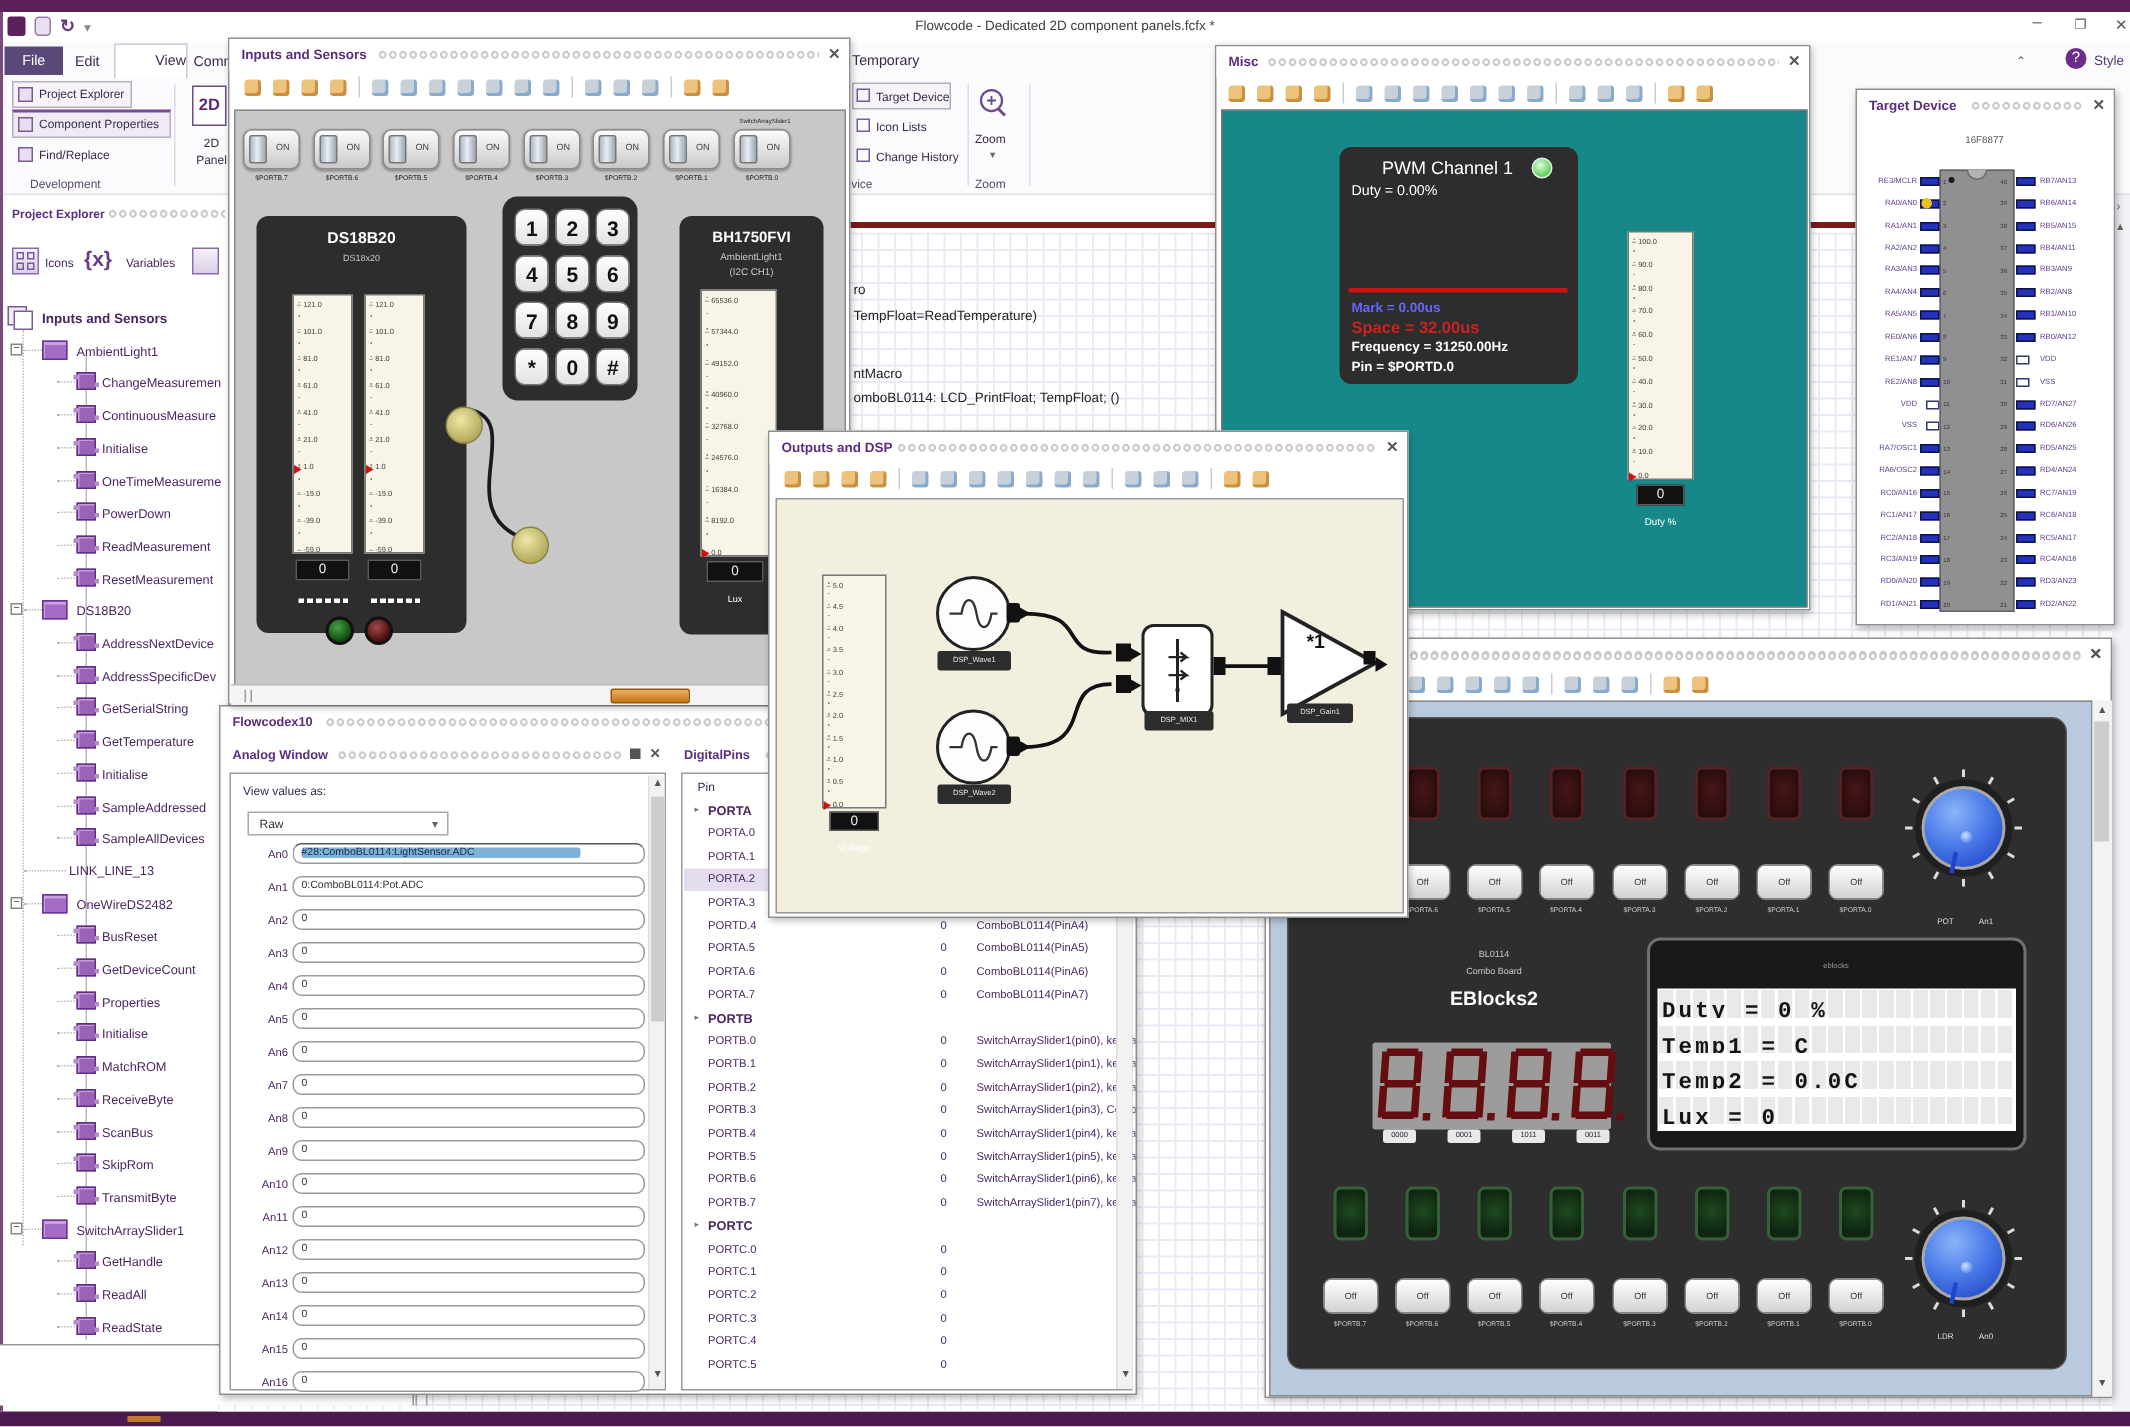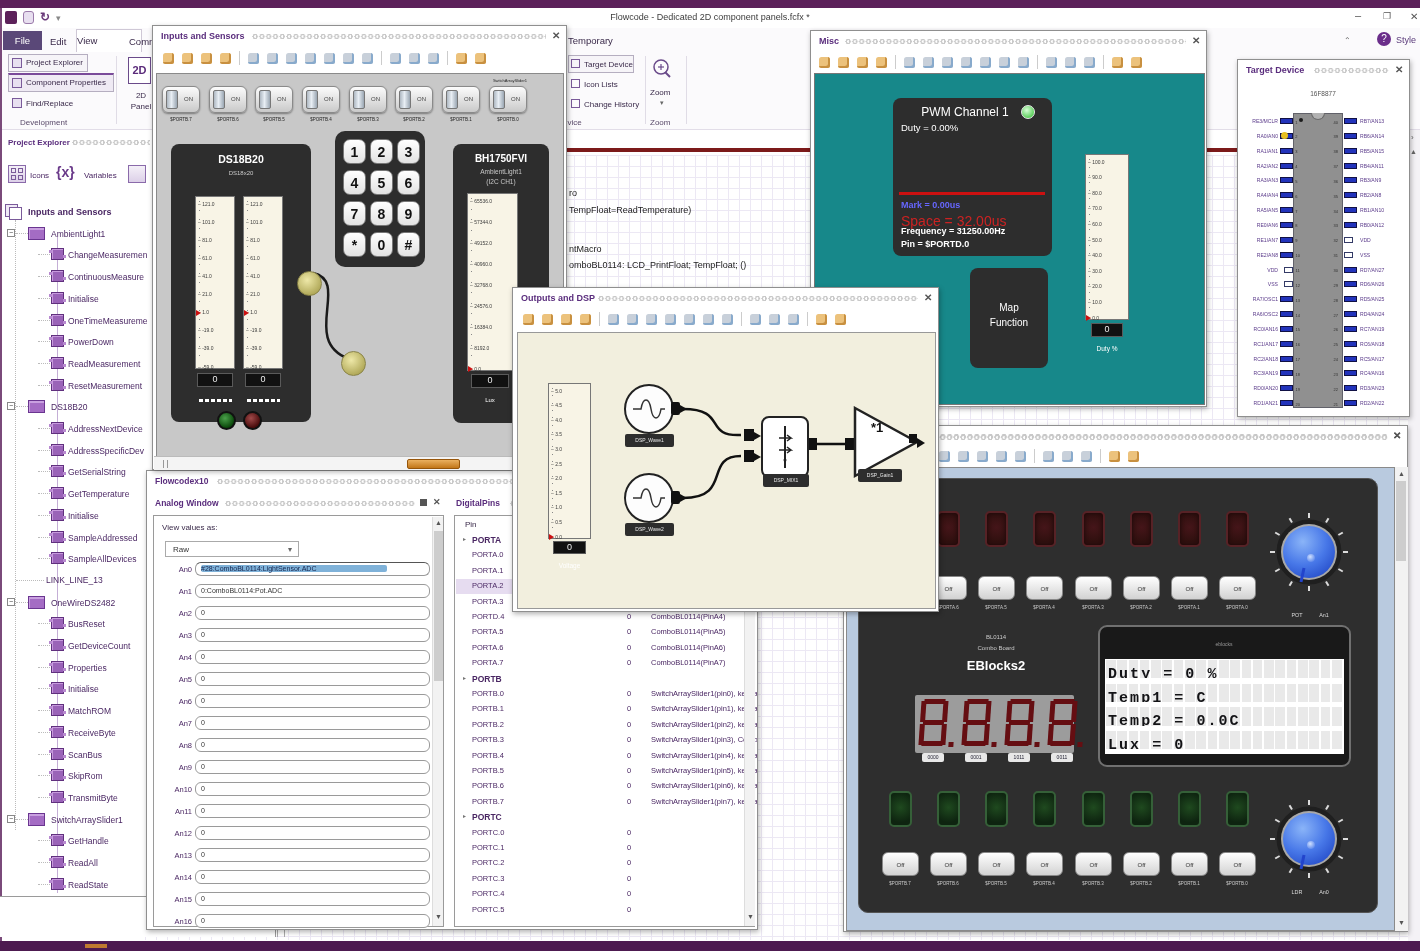--- a/index.html
+++ b/index.html
@@ -43,21 +43,21 @@
 <div class="abs" style="left:23px;top:11px;width:11px;height:13px;border:1.5px solid #9a7aaa;border-radius:3px;background:#e8dff0"></div>
 <div class="abs" style="left:40px;top:10px;font-size:12px;color:#6a3a7a;font-weight:bold">↻</div>
 <div class="abs" style="left:56px;top:13px;font-size:9px;color:#888">▾</div>
 <div class="abs" style="left:560px;top:12px;width:300px;text-align:center;font-size:9px;color:#3c3c3c">Flowcode - Dedicated 2D component panels.fcfx *</div>
 <div class="abs" style="left:1355px;top:9px;font-size:11px;color:#555">–</div>
 <div class="abs" style="left:1383px;top:11px;font-size:9px;color:#555">❐</div>
 <div class="abs" style="left:1410px;top:11px;font-size:10px;color:#555">✕</div>
 <div class="abs" style="left:2px;top:28px;width:1418px;height:102px;background:#fbfafc;border-bottom:1px solid #e2dde8"></div>
 <div class="abs" style="left:3px;top:31px;width:39px;height:19px;background:#5a4878;color:#fff;font-size:9.5px;text-align:center;line-height:19px">File</div>
 <div class="abs" style="left:50px;top:36px;font-size:9.5px;color:#3a2a4a">Edit</div>
-<div class="abs" style="left:76px;top:29px;width:66px;height:23px;background:#fff;border:1px solid #cfc8d6;border-bottom:none;text-align:left;line-height:22px;font-size:9.5px;color:#3a2a4a">View</div>
+<div class="abs" style="left:76px;top:29px;width:49px;height:23px;background:#fff;border:1px solid #cfc8d6;border-bottom:none;text-align:right;line-height:22px;font-size:9.5px;color:#3a2a4a">View</div>
 <div class="abs" style="left:129px;top:36px;font-size:9.5px;color:#3a2a4a">Comm</div>
 <div class="abs" style="left:568px;top:35px;font-size:9.5px;color:#3a2a4a">Temporary</div>
 <div class="abs" style="left:1344px;top:36px;font-size:8px;color:#666">⌃</div>
 <div class="abs" style="left:1377px;top:32px;width:14px;height:14px;border-radius:50%;background:#6a2d8a;color:#fff;font-size:10px;text-align:center;line-height:14px">?</div>
 <div class="abs" style="left:1396px;top:35px;font-size:9px;color:#5a3a7a">Style</div>
 <div class="abs" style="left:8px;top:54px;width:80px;height:18px;border:1px solid #b5aec0;background:#f6f4f8"></div>
 <div class="abs" style="left:12px;top:58px;width:10px;height:10px;border:1px solid #7a5a9a;background:#e8e0f0"></div>
 <div class="abs" style="left:26px;top:58px;font-size:8px;color:#3a2a4a">Project Explorer</div>
 <div class="abs" style="left:8px;top:73px;width:106px;height:19px;border:1px solid #b5aec0;background:#efeaf4;border-top:2px solid #7a4a9a"></div>
 <div class="abs" style="left:12px;top:78px;width:10px;height:10px;border:1px solid #7a5a9a;background:#e8e0f0"></div>
@@ -571,45 +571,41 @@
 <div class="ic" style="background:#ecc27c;box-shadow:inset -2px -2px 0 #c89040"></div>
 <div class="ic" style="background:#ecc27c;box-shadow:inset -2px -2px 0 #c89040"></div>
 </div>
 <div class="abs" style="left:3px;top:42px;width:391px;height:332px;background:#17888a;border:1px solid #777"></div>
 <div class="dark" style="left:82px;top:67px;width:159px;height:158px">
 <div class="wlab" style="left:12px;top:7px;width:120px;font-size:12px">PWM Channel 1</div>
 <div class="led" style="left:128px;top:7px;width:14px;height:14px;background:radial-gradient(circle at 40% 35%,#d8ffd8,#55cc55 75%);border:1px solid #e8e8e8"></div>
 <div class="abs" style="left:8px;top:24px;font-size:9.5px;color:#fff">Duty = 0.00%</div>
 <div class="abs" style="left:6px;top:94px;width:146px;height:3px;background:#cc1111"></div>
 <div class="abs" style="left:8px;top:102px;font-size:9px;color:#6666ff;font-weight:bold">Mark = 0.00us</div>
-<div class="abs" style="left:8px;top:115px;font-size:14px;color:#cc2222;font-weight:normal">Space = 32.00us</div>
+<div class="abs" style="left:8px;top:115px;font-size:11px;color:#cc2222;font-weight:bold">Space = 32.00us</div>
 <div class="abs" style="left:8px;top:128px;font-size:9px;color:#fff;font-weight:bold">Frequency = 31250.00Hz</div>
 <div class="abs" style="left:8px;top:141px;font-size:9px;color:#fff;font-weight:bold">Pin = $PORTD.0</div>
 </div>
 <div class="scale" style="left:274px;top:123px;width:44px;height:166px">
 <div class="tick" style="top:3.5px">– 100.0</div>
 <div class="tick" style="top:19.1px">– 90.0</div>
 <div class="tick" style="top:34.7px">– 80.0</div>
 <div class="tick" style="top:50.3px">– 70.0</div>
 <div class="tick" style="top:65.9px">– 60.0</div>
 <div class="tick" style="top:81.5px">– 50.0</div>
 <div class="tick" style="top:97.1px">– 40.0</div>
 <div class="tick" style="top:112.7px">– 30.0</div>
 <div class="tick" style="top:128.3px">– 20.0</div>
 <div class="tick" style="top:143.9px">– 10.0</div>
 <div class="tick" style="top:159.5px">– 0.0</div>
 <div class="abs" style="left:0px;top:160.0px;width:0;height:0;border-left:5px solid #cc1111;border-top:3px solid rgba(0,0,0,0);border-bottom:3px solid rgba(0,0,0,0)"></div>
 <div class="abs" style="left:3px;top:4px;width:1px;height:156px;background-image:repeating-linear-gradient(#888 0 1px,rgba(0,0,0,0) 1px 7.8px)"></div>
 </div>
 <div class="vbox" style="left:280px;top:292px;width:32px;height:14px">0</div>
 <div class="wlab" style="left:274px;top:314px;width:44px;font-size:6.5px">Duty %</div>
-<div class="dark" style="left:159px;top:237px;width:78px;height:100px">
-<div class="wlab" style="left:0;top:34px;width:100%;font-size:10px">Map</div>
-<div class="wlab" style="left:0;top:49px;width:100%;font-size:10px">Function</div>
-</div>
 </div>
 <div class="win" style="left:1237px;top:59px;width:173px;height:358px;">
 <div class="wt">
       <span class="ti">Target Device</span>
     </div>
 <div class="abs sq" style="left:75.8px;top:6px;width:75.2px;height:9px"></div>
 <div class="wt" style="background:none">
       <span class="x" style="left:157px">✕</span>
     </div>
 <div class="abs" style="left:1px;top:21px;width:170px;height:335px;background:#fff"></div>

